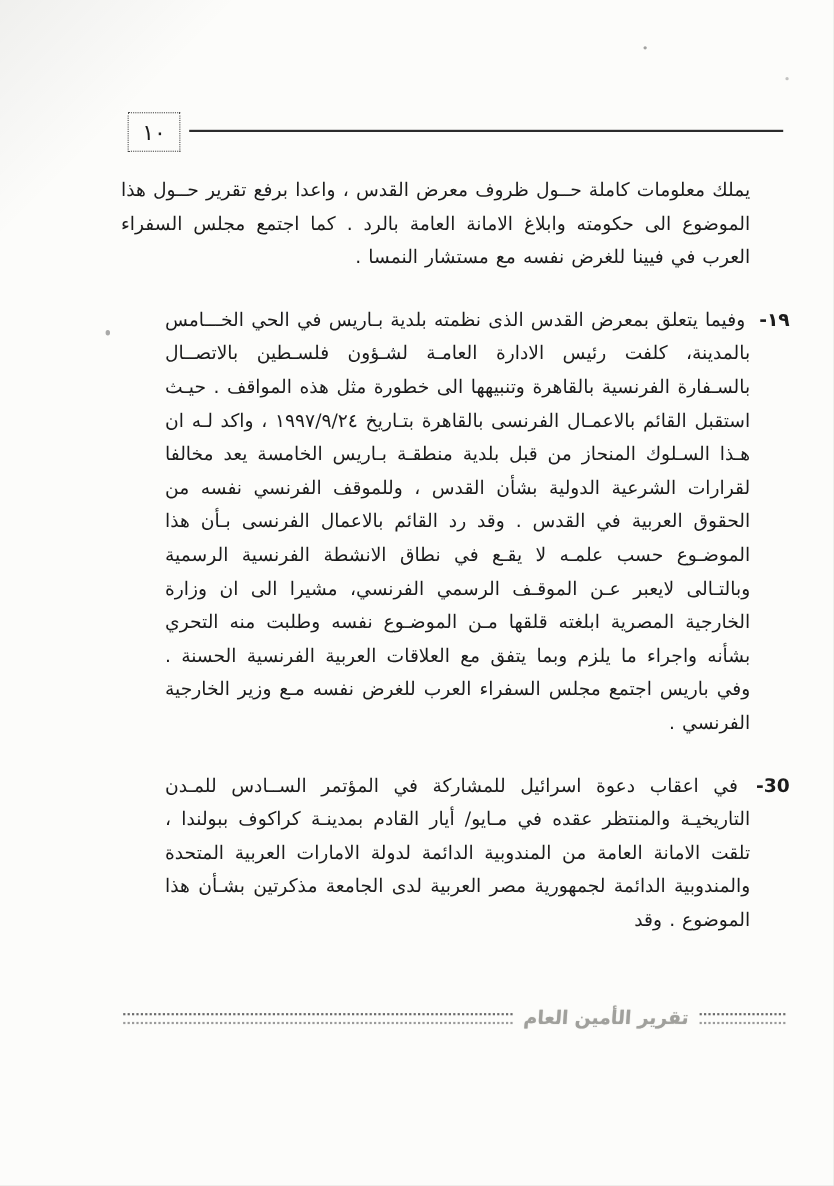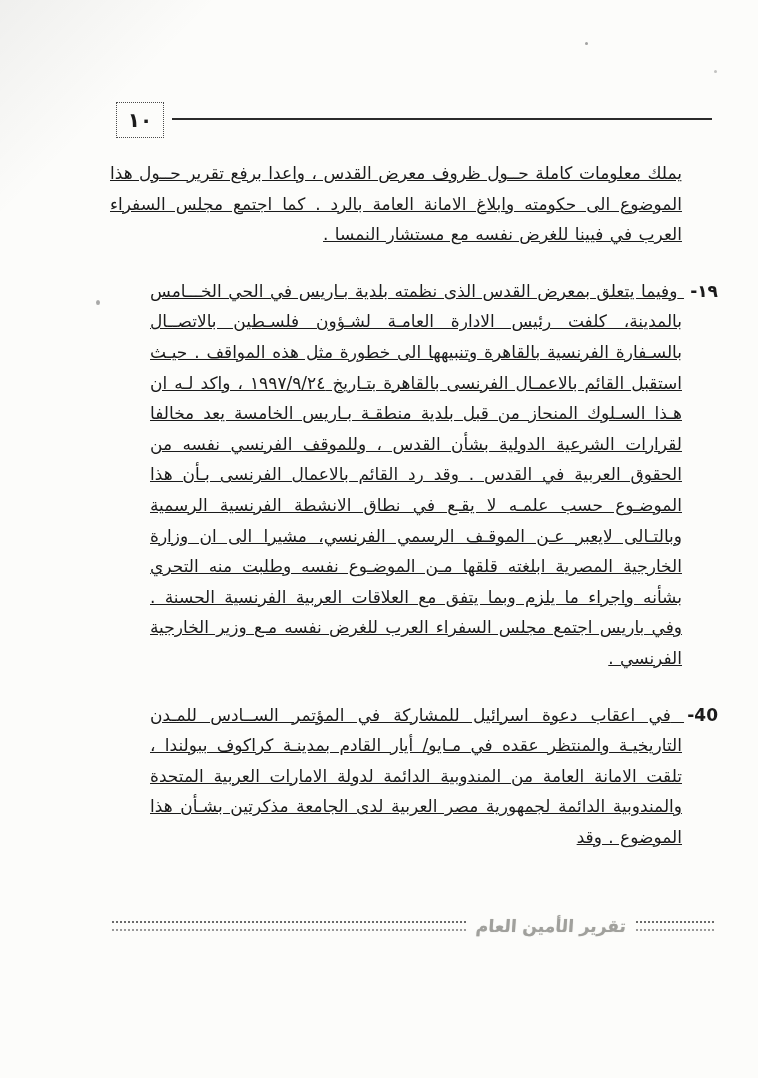--- a/index.html
+++ b/index.html
@@ -31,21 +31,21 @@
     position: absolute;
     left: 116px;
     top: 2px;
     width: 46px;
     height: 34px;
     border: 1.5px dotted #4a4a4a;
     display: flex;
     align-items: center;
     justify-content: center;
     font-size: 20px;
-    font-weight: bold;
+    font-weight: normal;
     letter-spacing: 1px;
   }
   .header-rule {
     position: absolute;
     left: 172px;
     right: 46px;
     top: 18px;
     border-top: 2px solid #2b2b2b;
   }
   
@@ -55,21 +55,20 @@
     right: 76px;
     left: 110px;
     direction: rtl;
     text-align: justify;
     font-size: 17px;
     line-height: 1.8;
     word-spacing: 1px;
   }
   .para {
     margin: 0 0 26px 0;
-    text-decoration: underline;
   }
   .para.numbered {
     text-indent: -36px; 
     margin-left: 40px;
   }
   .num {
     display: inline-block;
     min-width: 34px;
     text-indent: 0;
     font-weight: bold;
@@ -126,21 +125,21 @@
     <div class="page-number-box">١٠</div>
     <div class="header-rule"></div>
   </div>
 
   <div class="content">
 
     <p class="para continuation">يملك معلومات كاملة حــول ظروف معرض القدس ، واعدا برفع تقرير حــول هذا الموضوع الى حكومته وابلاغ الامانة العامة بالرد . كما اجتمع مجلس السفراء العرب في فيينا للغرض نفسه مع مستشار النمسا .</p>
 
     <p class="para numbered"><span class="num">١٩-</span> <span>وفيما يتعلق بمعرض القدس الذى نظمته بلدية بـاريس في الحي الخـــامس بالمدينة، كلفت رئيس الادارة العامـة لشـؤون فلسـطين بالاتصــال بالسـفارة الفرنسية بالقاهرة وتنبيهها الى خطورة مثل هذه المواقف . حيـث استقبل القائم بالاعمـال الفرنسى بالقاهرة بتـاريخ ١٩٩٧/٩/٢٤ ، واكد لـه ان هـذا السـلوك المنحاز من قبل بلدية منطقـة بـاريس الخامسة يعد مخالفا لقرارات الشرعية الدولية بشأن القدس ، وللموقف الفرنسي نفسه من الحقوق العربية في القدس . وقد رد القائم بالاعمال الفرنسى بـأن هذا الموضـوع حسب علمـه لا يقـع في نطاق الانشطة الفرنسية الرسمية وبالتـالى لايعبر عـن الموقـف الرسمي الفرنسي، مشيرا الى ان وزارة الخارجية المصرية ابلغته قلقها مـن الموضـوع نفسه وطلبت منه التحري بشأنه واجراء ما يلزم وبما يتفق مع العلاقات العربية الفرنسية الحسنة . وفي باريس اجتمع مجلس السفراء العرب للغرض نفسه مـع وزير الخارجية الفرنسي .</span></p>
 
-    <p class="para numbered"><span class="num">40-</span> <span>في اعقاب دعوة اسرائيل للمشاركة في المؤتمر الســادس للمـدن التاريخيـة والمنتظر عقده في مـايو/ أيار القادم بمدينـة كراكوف ببولندا ، تلقت الامانة العامة من المندوبية الدائمة لدولة الامارات العربية المتحدة والمندوبية الدائمة لجمهورية مصر العربية لدى الجامعة مذكرتين بشـأن هذا الموضوع . وقد</span></p>
+    <p class="para numbered"><span class="num">30-</span> <span>في اعقاب دعوة اسرائيل للمشاركة في المؤتمر الســادس للمـدن التاريخيـة والمنتظر عقده في مـايو/ أيار القادم بمدينـة كراكوف ببولندا ، تلقت الامانة العامة من المندوبية الدائمة لدولة الامارات العربية المتحدة والمندوبية الدائمة لجمهورية مصر العربية لدى الجامعة مذكرتين بشـأن هذا الموضوع . وقد</span></p>
 
   </div>
 
   <div class="footer">
     <div class="dots-long"></div>
     <div class="stamp">تقرير الأمين العام</div>
     <div class="dots-short"></div>
   </div>
 
   <div class="speck s1"></div>

